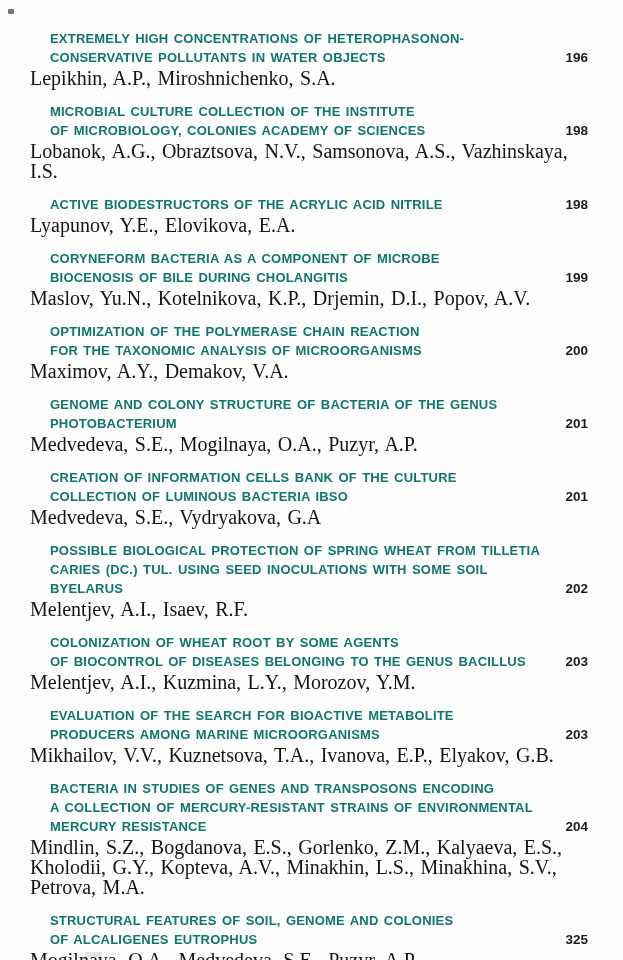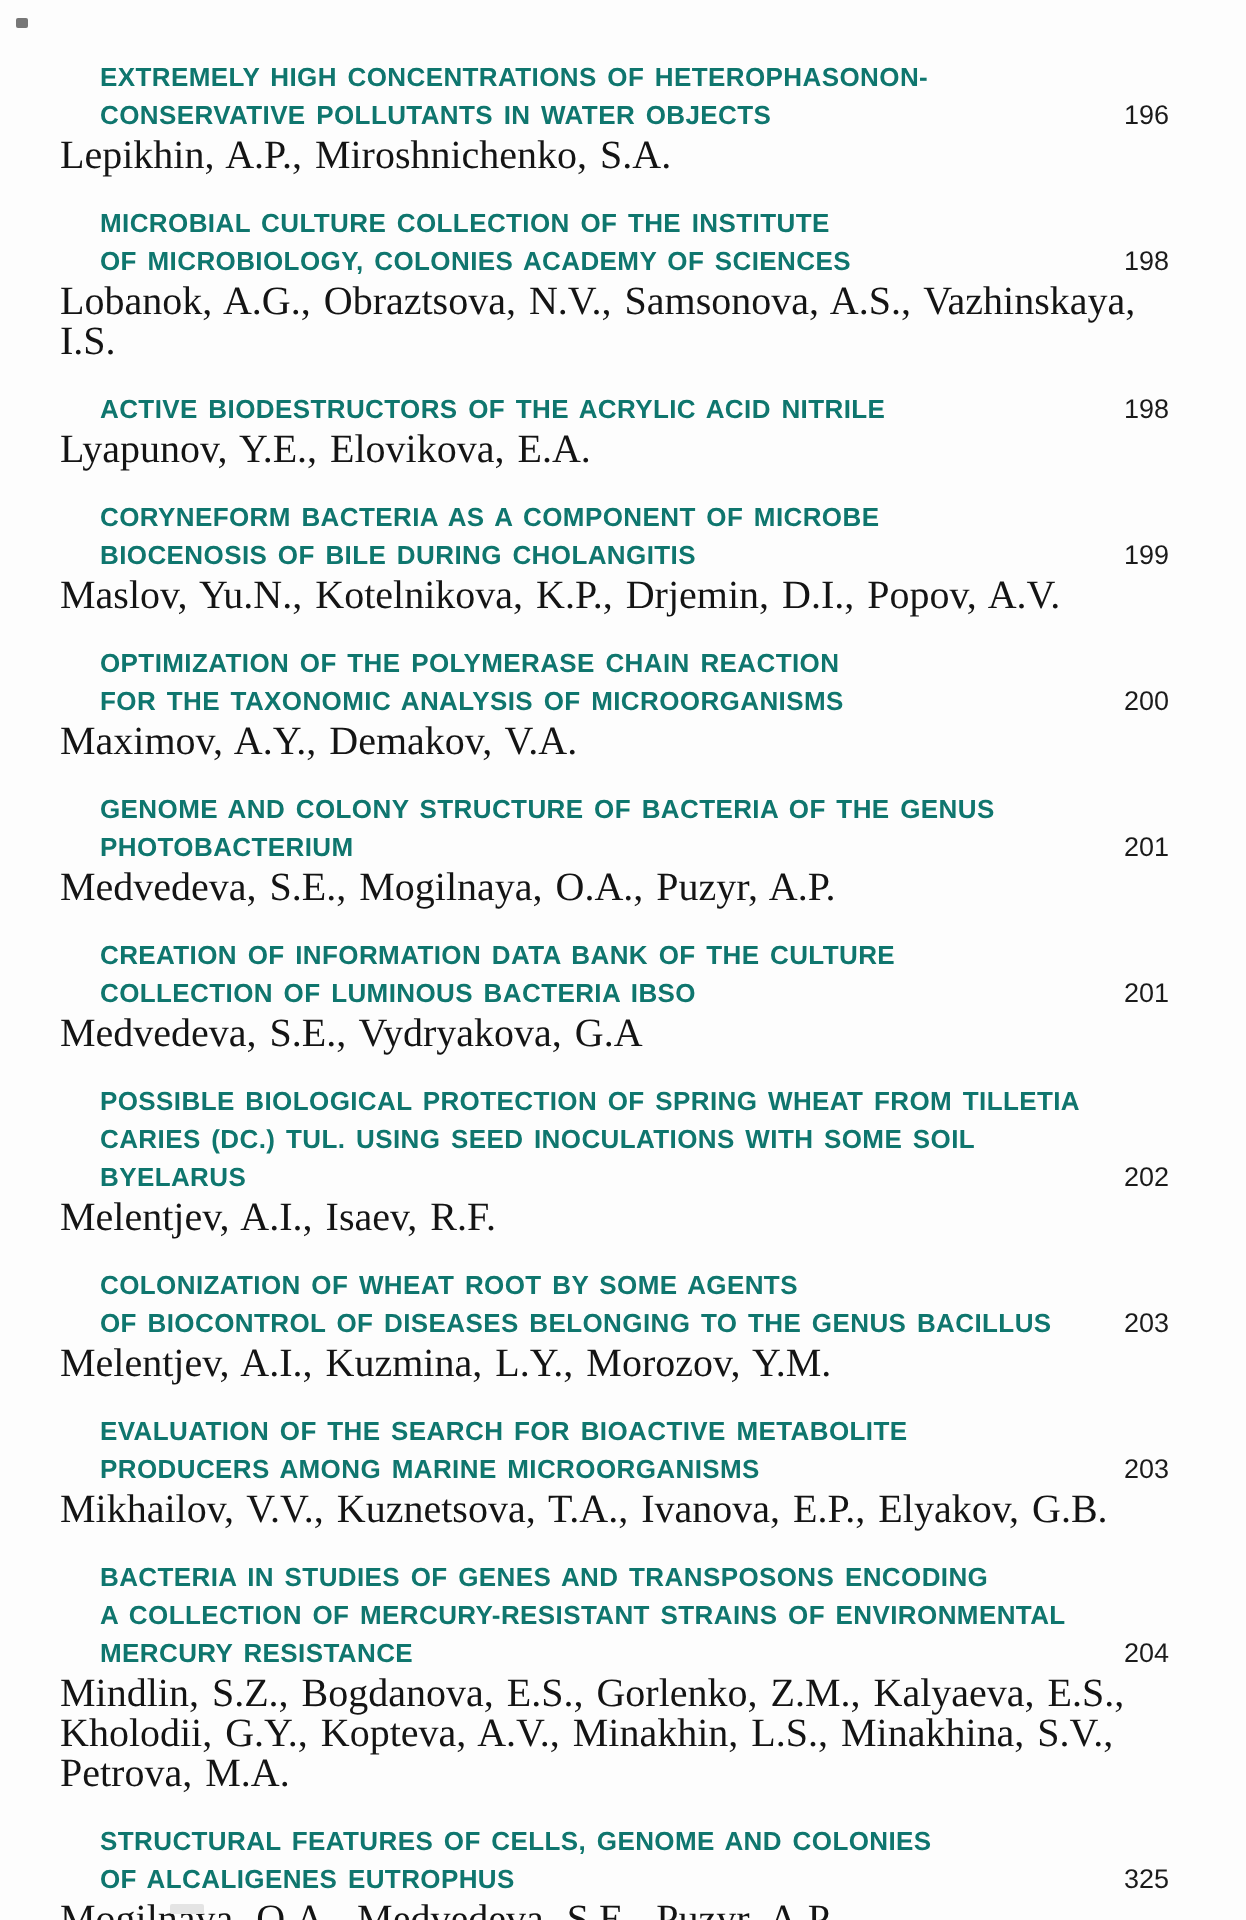--- a/index.html
+++ b/index.html
@@ -39,22 +39,23 @@
     letter-spacing: 0.2px;
     word-spacing: 1.5px;
     color: #0f766e;
   }
   .pagenum {
     flex: 0 0 auto;
     margin-left: 4px;
     font-family: "Liberation Sans", sans-serif;
     font-size: 13.5px;
     line-height: 19px;
-    font-weight: 400;
+    font-weight: 700;
     color: #1b1b1b;
+    text-align: right;
     min-width: 26px;
   }
   .authors {
     margin-top: 1px;
     font-family: "Liberation Serif", serif;
     font-size: 20px;
     line-height: 20px;
     word-spacing: 1.5px;
     color: #141414;
   }
@@ -165,21 +166,21 @@
       <div class="pagenum">201</div>
     </div>
     <div class="authors">
           <div class="author-line">Medvedeva, S.E., Mogilnaya, O.A., Puzyr, A.P.</div>
         </div>
   </div>
 
   <div class="entry">
     <div class="trow">
       <div class="title">
-            <div class="title-line">CREATION OF INFORMATION DATA BANK OF THE CULTURE</div>
+            <div class="title-line">CREATION OF INFORMATION CELLS BANK OF THE CULTURE</div>
             <div class="title-line">COLLECTION OF LUMINOUS BACTERIA IBSO</div>
           </div>
       <div class="pagenum">201</div>
     </div>
     <div class="authors">
           <div class="author-line">Medvedeva, S.E., Vydryakova, G.A</div>
         </div>
   </div>
 
   <div class="entry">
@@ -233,21 +234,21 @@
     <div class="authors">
           <div class="author-line">Mindlin, S.Z., Bogdanova, E.S., Gorlenko, Z.M., Kalyaeva, E.S.,</div>
           <div class="author-line">Kholodii, G.Y., Kopteva, A.V., Minakhin, L.S., Minakhina, S.V.,</div>
           <div class="author-line">Petrova, M.A.</div>
         </div>
   </div>
 
   <div class="entry">
     <div class="trow">
       <div class="title">
-            <div class="title-line">STRUCTURAL FEATURES OF CELLS, GENOME AND COLONIES</div>
+            <div class="title-line">STRUCTURAL FEATURES OF SOIL, GENOME AND COLONIES</div>
             <div class="title-line">OF ALCALIGENES EUTROPHUS</div>
           </div>
       <div class="pagenum">325</div>
     </div>
     <div class="authors">
           <div class="author-line">Mogilnaya, O.A., Medvedeva, S.E., Puzyr, A.P.</div>
         </div>
   </div>
 </div>
   <div class="footer-page">270</div>

